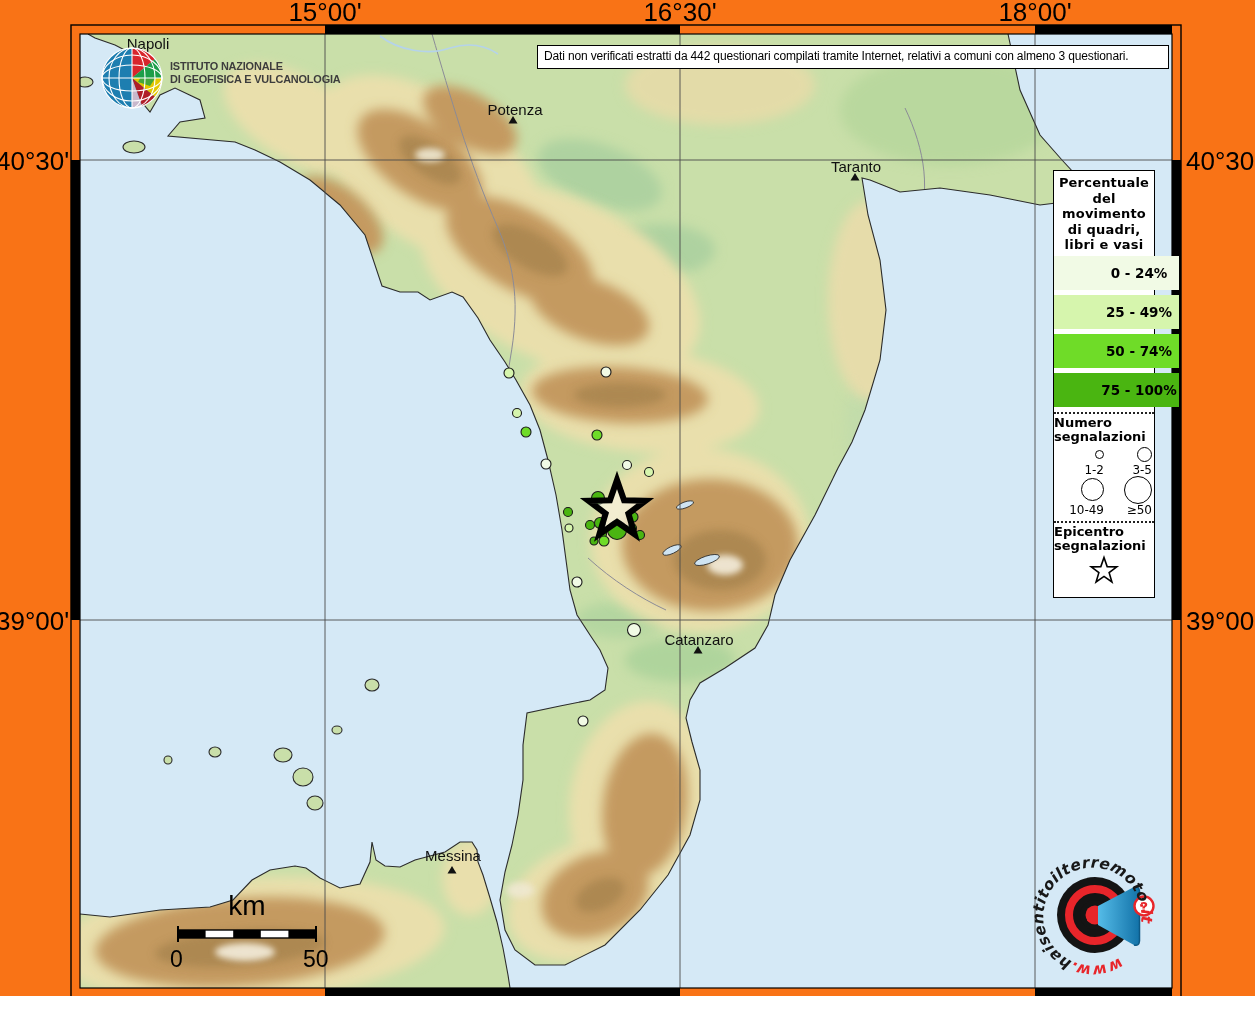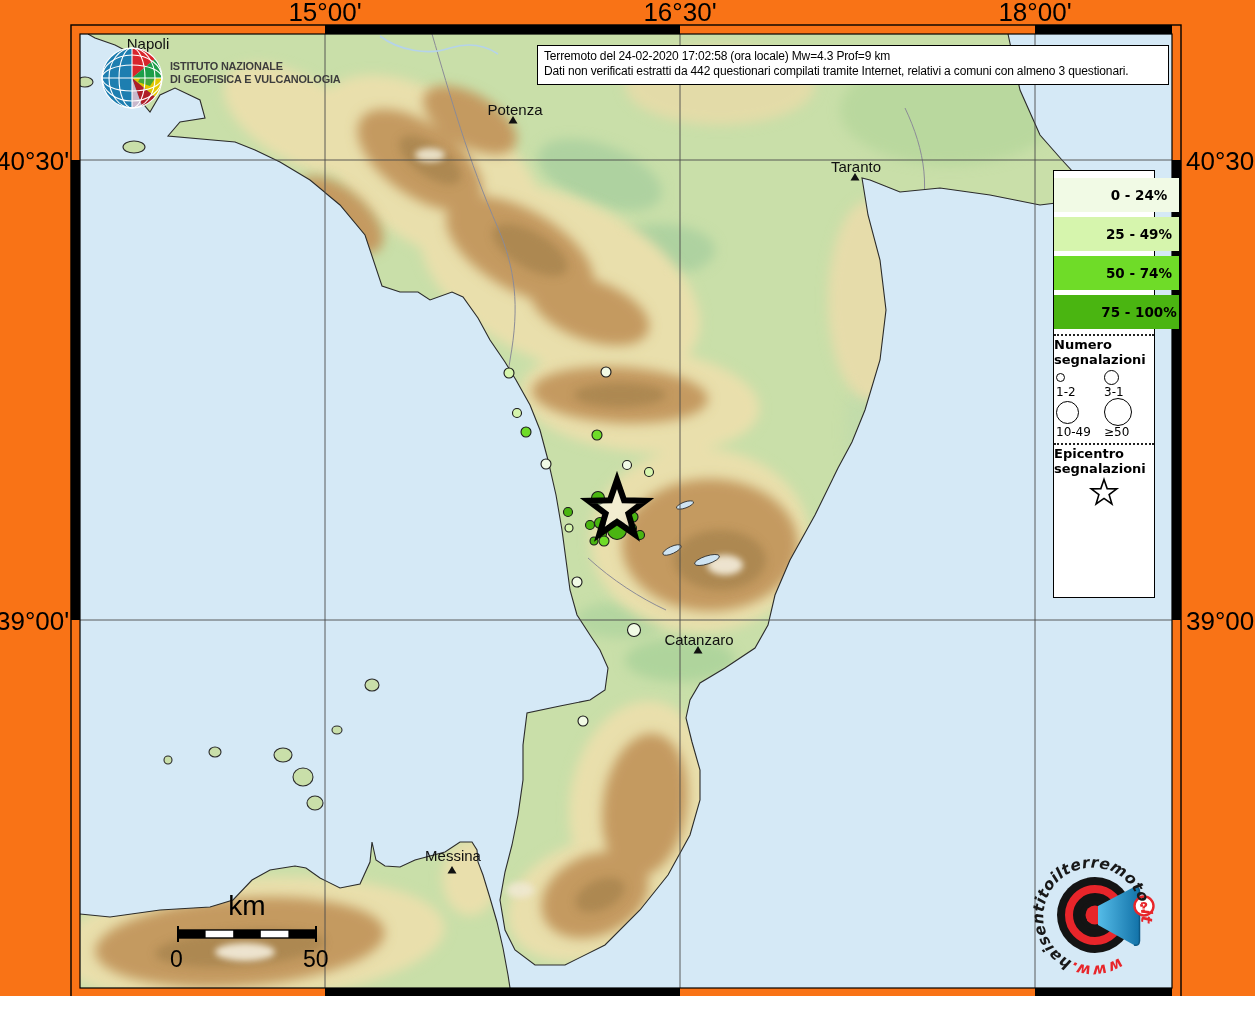--- a/index.html
+++ b/index.html
@@ -14,21 +14,21 @@
              letter-spacing:-0.15px;white-space:nowrap;overflow:hidden;}
   #legend-box{position:absolute;left:1053px;top:170px;width:102px;height:428px;background:#fff;
               border:1.3px solid #000;font-family:"DejaVu Sans","Liberation Sans",sans-serif;
               box-sizing:border-box;padding-top:4px;}
   .lg-title{font-weight:bold;font-size:13px;line-height:15.5px;text-align:center;letter-spacing:.2px;}
   .swatch{width:80px;height:34px;margin:3px auto 5px auto;display:flex;align-items:center;justify-content:center;padding-left:45px;}
   .swatch span{font-weight:bold;font-size:13.5px;}
   .lg-sep{border-top:2px dotted #222;margin:4px 0 2px 0;}
   .lg-sub{font-weight:bold;font-size:13px;line-height:14.5px;text-align:left;}
   .cnt-grid{display:flex;flex-wrap:wrap;width:96px;margin:2px auto 0 auto;}
-  .cnt-cell{width:48px;display:flex;flex-direction:column;align-items:flex-start;}
+  .cnt-cell{width:48px;display:flex;flex-direction:column;align-items:flex-end;}
   .cnt-circle{border:1.4px solid #000;border-radius:50%;background:#fff;}
   .cnt-label{font-size:12px;line-height:13px;margin-top:1px;}
   #legend-star{display:block;margin:1px auto 0 auto;}
   #ingv-text{position:absolute;left:170px;top:60px;font-size:11.5px;font-weight:bold;color:#3d3d3d;
              line-height:12.5px;letter-spacing:-0.2px;transform:scaleX(.95);transform-origin:left top;white-space:nowrap;}
   #ingv-logo{position:absolute;left:100px;top:46px;}
   #hsit-logo{position:absolute;left:1025px;top:845px;}
   #km-label{position:absolute;left:247px;top:890px;font-size:28px;transform:translateX(-50%);}
   .sb-num{position:absolute;top:946px;font-size:23px;}
 </style>
@@ -230,21 +230,20 @@
   <div class="axis-label side" style="left:1186px;top:146px;">40°30'</div>
   <div class="axis-label side" style="left:1186px;top:606px;">39°00'</div>
 
   <div class="city-label" style="left:148px;top:35px;">Napoli</div>
   <div class="city-label" style="left:515px;top:101px;">Potenza</div>
   <div class="city-label" style="left:856px;top:158px;">Taranto</div>
   <div class="city-label" style="left:699px;top:631px;">Catanzaro</div>
   <div class="city-label" style="left:453px;top:847px;">Messina</div>
 
   <div id="title-box">
-    <div>Terremoto del 24-02-2020 17:02:58 (ora locale) Mw=4.3 Prof=9 km</div>
     <div>Dati non verificati estratti da 442 questionari compilati tramite Internet, relativi a comuni con almeno 3 questionari.</div>
   </div>
 
   <svg id="ingv-logo" width="64" height="64" viewBox="0 0 64 64">
     <circle cx="32" cy="32" r="30" fill="#1d7eb0"></circle>
     <path d="M32,2 A30,30 0 0,1 62,32 L32,32 Z" fill="#cdd3de"></path>
     <path d="M32,2 A30,30 0 0,1 55,13 L32,32 Z" fill="#d8252c"></path>
     <path d="M55,13 A30,30 0 0,1 62,32 L32,32 Z" fill="#1d9e49"></path>
     <path d="M62,32 A30,30 0 0,1 55,51 L32,32 Z" fill="#e3c800"></path>
     <path d="M55,51 A30,30 0 0,1 42,60 L32,32 Z" fill="#b01e28"></path>
@@ -263,20 +262,27 @@
   <div id="ingv-text">
     <div>ISTITUTO NAZIONALE</div>
     <div>DI GEOFISICA E VULCANOLOGIA</div>
   </div>
 
   <div id="km-label">km</div>
   <div class="sb-num" style="left:170px;">0</div>
   <div class="sb-num" style="left:303px;">50</div>
 
   <div id="legend-box">
+    <div class="lg-title">
+      <div>Percentuale</div>
+      <div>del</div>
+      <div>movimento</div>
+      <div>di quadri,</div>
+      <div>libri e vasi</div>
+    </div>
     <div class="swatch" style="background: rgb(241, 250, 229);">
         <span>0 - 24%</span>
       </div>
     <div class="swatch" style="background: rgb(214, 245, 173);">
         <span>25 - 49%</span>
       </div>
     <div class="swatch" style="background: rgb(111, 220, 40);">
         <span>50 - 74%</span>
       </div>
     <div class="swatch" style="background: rgb(74, 181, 17);">
@@ -291,21 +297,21 @@
       <div class="cnt-cell">
         <div style="height:16px;display:flex;align-items:center;">
             <div class="cnt-circle" style="width:7px;height:7px;"></div>
           </div>
         <div class="cnt-label">1-2</div>
       </div>
       <div class="cnt-cell">
         <div style="height:16px;display:flex;align-items:center;">
             <div class="cnt-circle" style="width:13px;height:13px;"></div>
           </div>
-        <div class="cnt-label">3-1</div>
+        <div class="cnt-label">3-5</div>
       </div>
       <div class="cnt-cell">
         <div style="height:26px;display:flex;align-items:center;">
             <div class="cnt-circle" style="width:21px;height:21px;"></div>
           </div>
         <div class="cnt-label">10-49</div>
       </div>
       <div class="cnt-cell">
         <div style="height:26px;display:flex;align-items:center;">
             <div class="cnt-circle" style="width:26px;height:26px;"></div>

